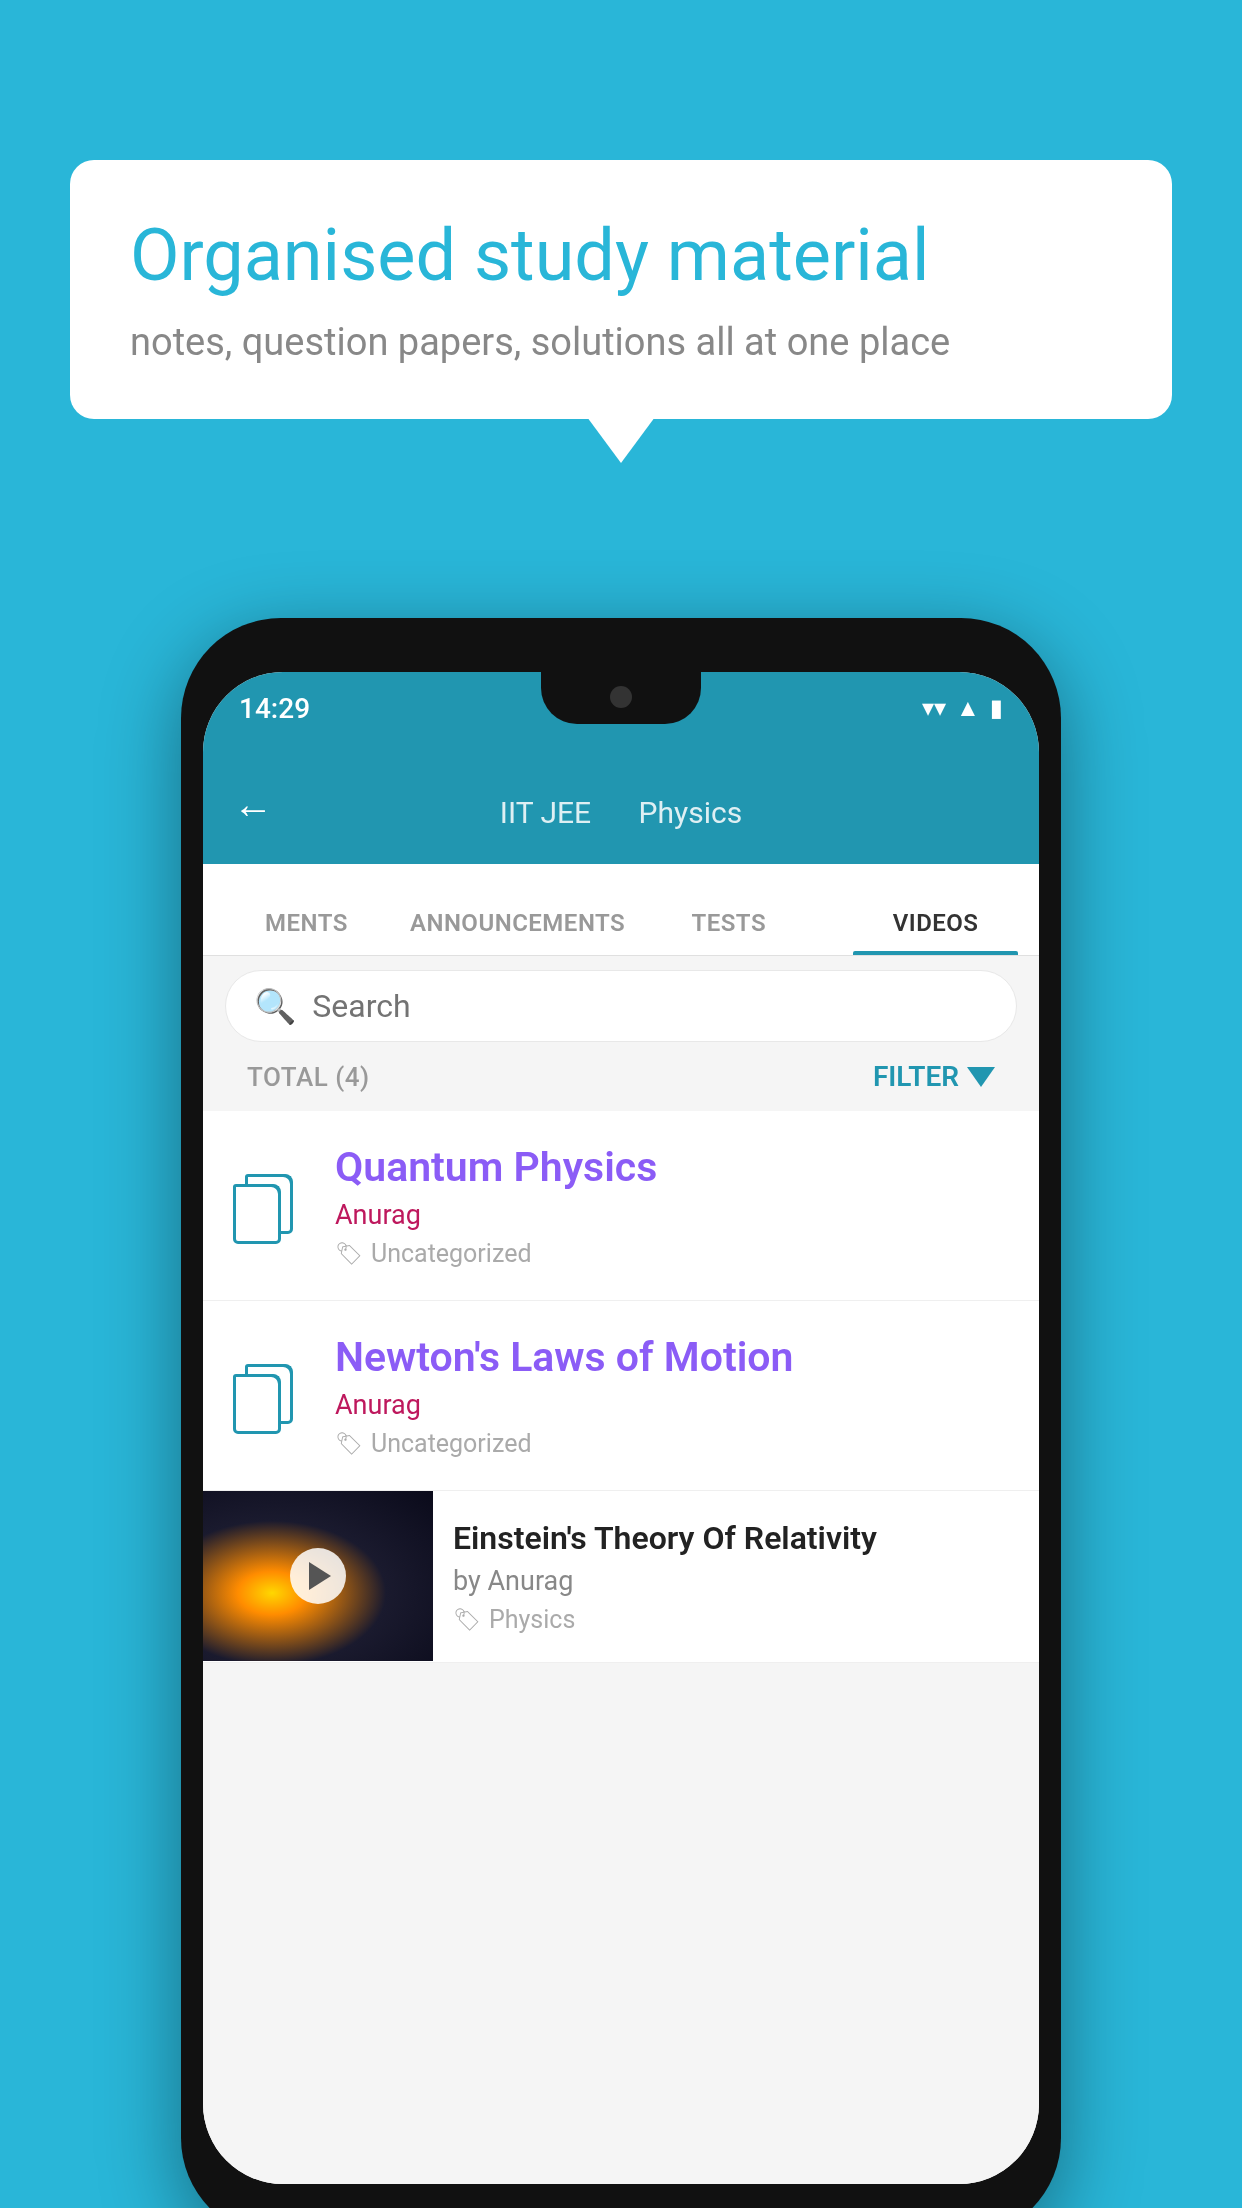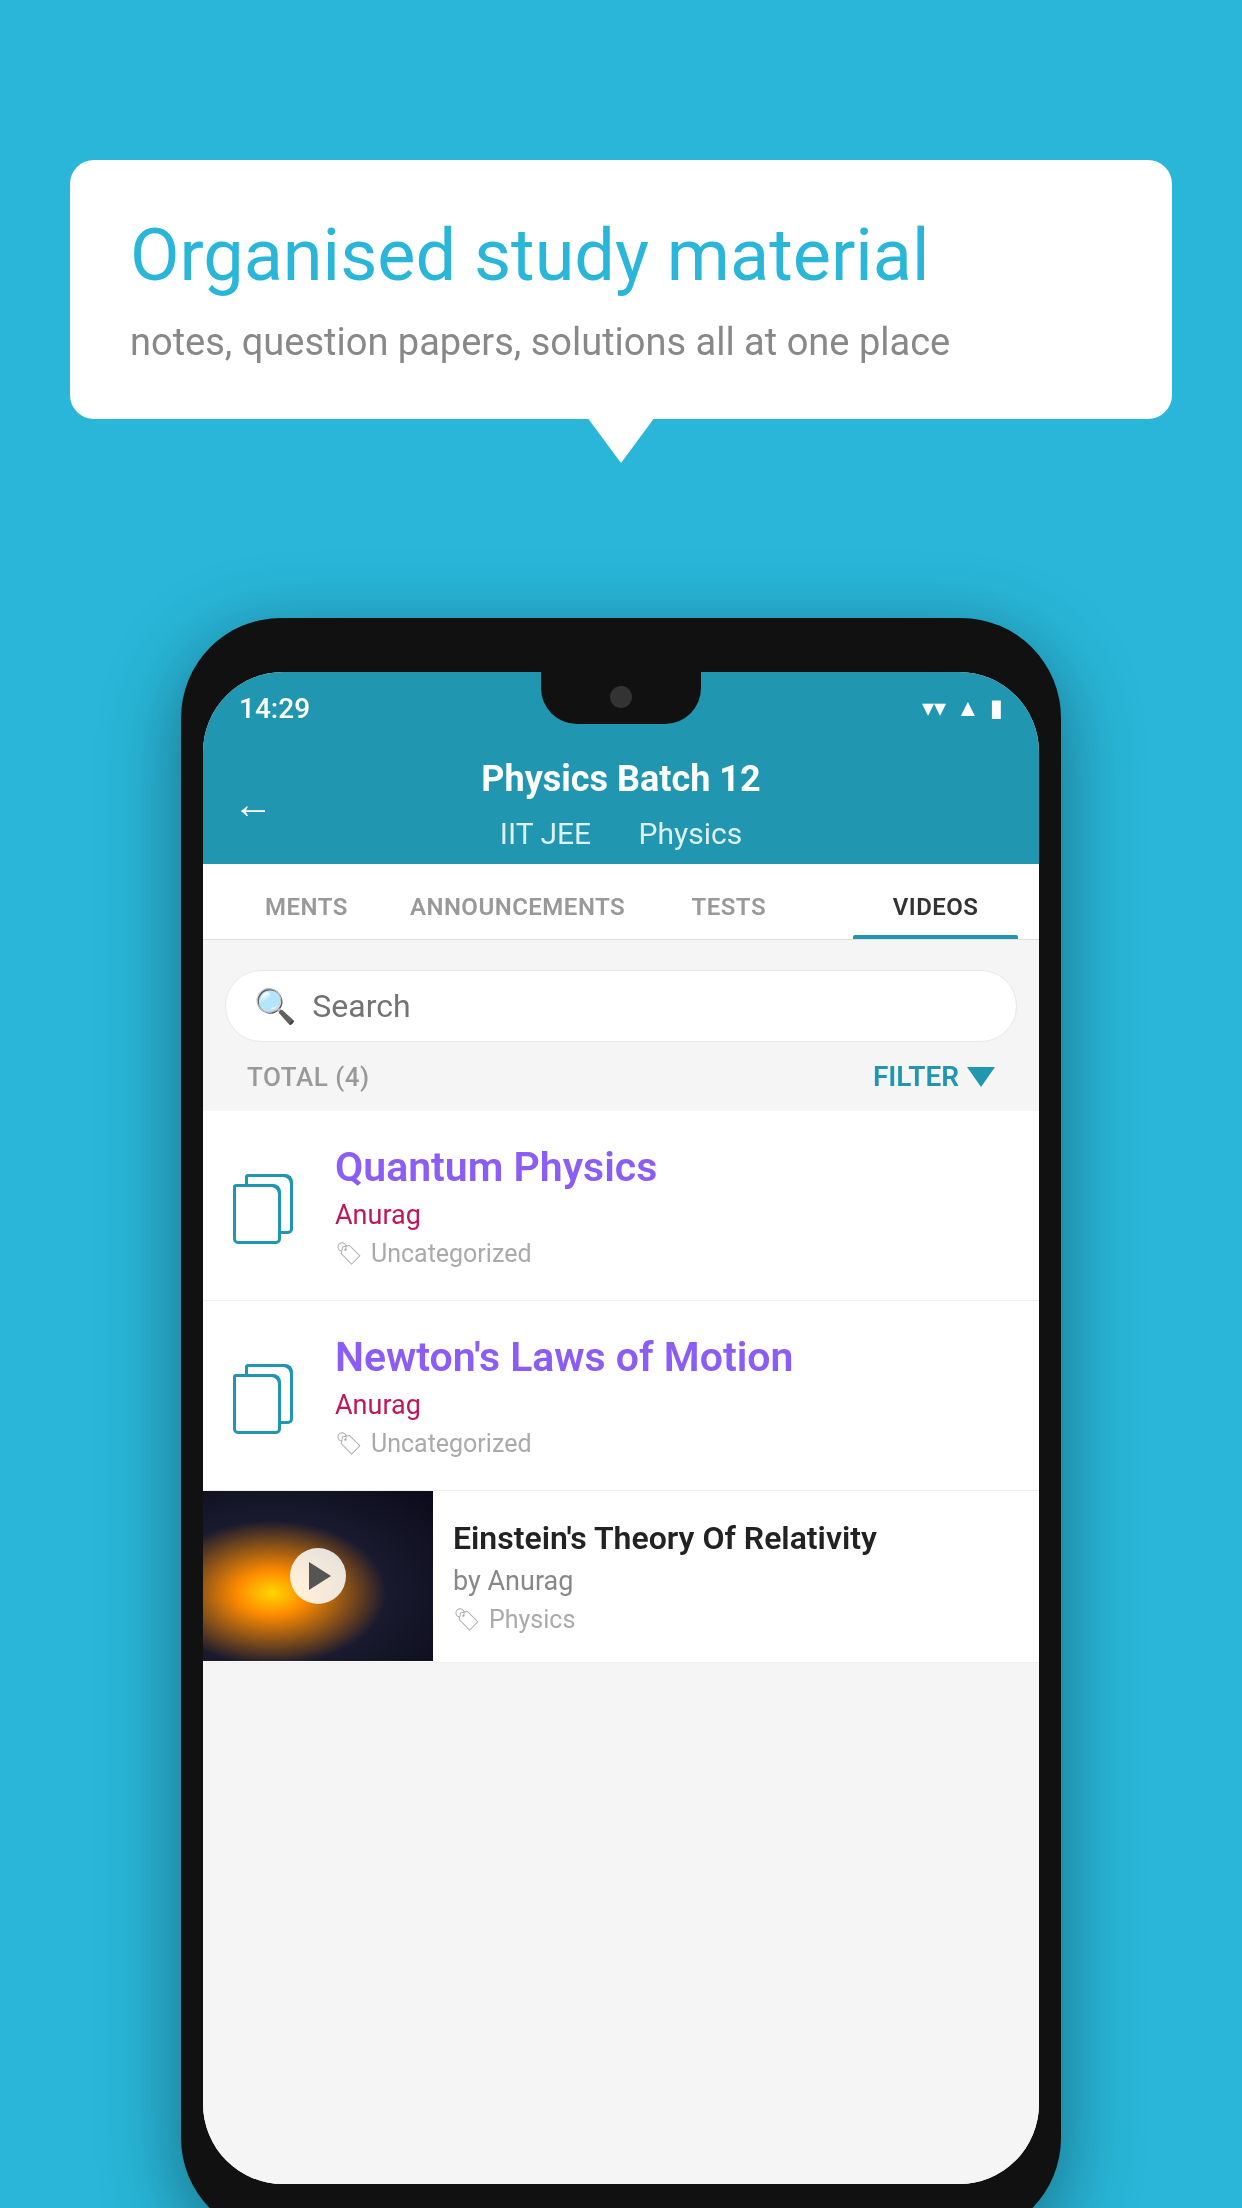--- a/index.html
+++ b/index.html
@@ -181,21 +181,21 @@
     .header-subtitle span {
       margin: 0 10px;
     }
 
     
     .tab-bar {
       position: absolute;
       top: 192px;
       left: 0;
       right: 0;
-      height: 76px;
+      height: 92px;
       background: white;
       display: flex;
       align-items: flex-end;
       border-bottom: 1px solid #e0e0e0;
       z-index: 30;
     }
 
     .tab-item {
       flex: 1;
       text-align: center;
@@ -493,21 +493,20 @@
       <div class="status-icons">
         <span class="status-icon">▾▾</span>
         <span class="status-icon">▲</span>
         <span class="status-icon">▮</span>
       </div>
     </div>
 
     <div class="app-header">
       <span class="back-arrow">←</span>
       <div class="header-title-block">
-        <div class="header-title">Physics Batch 12</div>
         <div class="header-subtitle">
           <span>IIT JEE</span>
           <span> </span>
           <span>Physics</span>
         </div>
       </div>
     </div>
 
     <div class="tab-bar">
       <div class="tab-item">MENTS</div>

